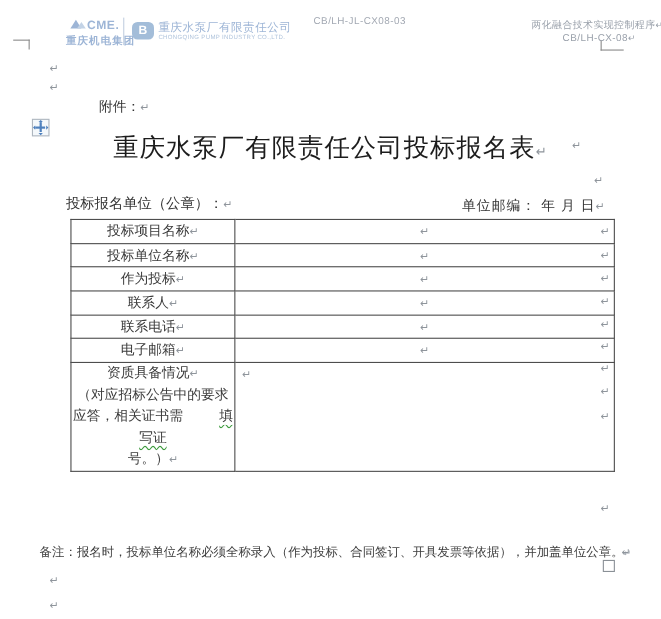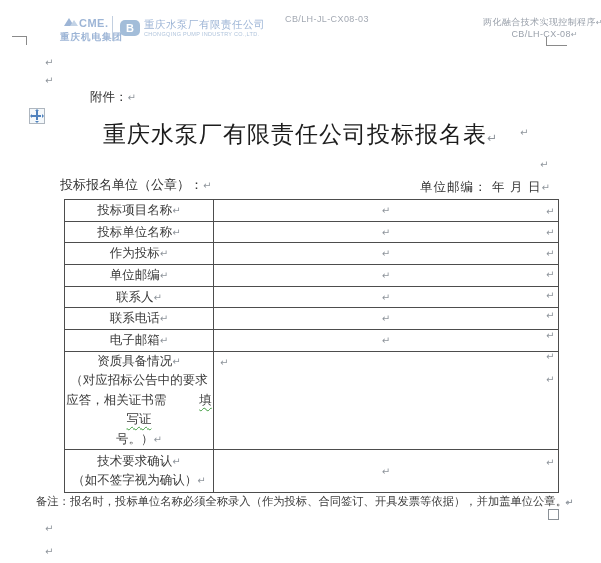--- a/index.html
+++ b/index.html
@@ -134,50 +134,39 @@
       </tr>
       <tr class="r-s">
         <td><span>投标单位名称</span><span class="pilcrow">↵</span></td>
         <td><span class="pilcrow">↵</span></td>
       </tr>
       <tr class="r-s">
         <td><span>作为投标</span><span class="pilcrow">↵</span></td>
         <td><span class="pilcrow">↵</span></td>
       </tr>
       <tr class="r-s">
-        <td><span>单位邮编</span><span class="pilcrow">↵</span></td>
-        <td><span class="pilcrow">↵</span></td>
-      </tr>
-      <tr class="r-s">
         <td><span>联系人</span><span class="pilcrow">↵</span></td>
         <td><span class="pilcrow">↵</span></td>
       </tr>
       <tr class="r-s">
         <td><span>联系电话</span><span class="pilcrow">↵</span></td>
         <td><span class="pilcrow">↵</span></td>
       </tr>
       <tr class="r-s">
         <td><span>电子邮箱</span><span class="pilcrow">↵</span></td>
         <td><span class="pilcrow">↵</span></td>
       </tr>
       <tr class="r-q">
         <td class="q-label">
           <div><span>资质具备情况</span><span class="pilcrow">↵</span></div>
           <div>（对应招标公告中的要求</div>
           <div><span>应答，相关证书需</span><span class="wavy">填写证</span></div>
           <div><span>号。）</span><span class="pilcrow">↵</span></div>
         </td>
         <td class="cell-top-left"><span class="pilcrow">↵</span></td>
-      </tr>
-      <tr class="r-t">
-        <td class="t-label">
-          <div><span>技术要求确认</span><span class="pilcrow">↵</span></div>
-          <div><span>（如不签字视为确认）</span><span class="pilcrow">↵</span></div>
-        </td>
-        <td><span class="pilcrow">↵</span></td>
       </tr>
     </tbody>
   </table>
 
   <span class="abs pilcrow" style="left:546px;top:207px;">↵</span>
   <span class="abs pilcrow" style="left:546px;top:228px;">↵</span>
   <span class="abs pilcrow" style="left:546px;top:249px;">↵</span>
   <span class="abs pilcrow" style="left:546px;top:270px;">↵</span>
   <span class="abs pilcrow" style="left:546px;top:291px;">↵</span>
   <span class="abs pilcrow" style="left:546px;top:311px;">↵</span>

